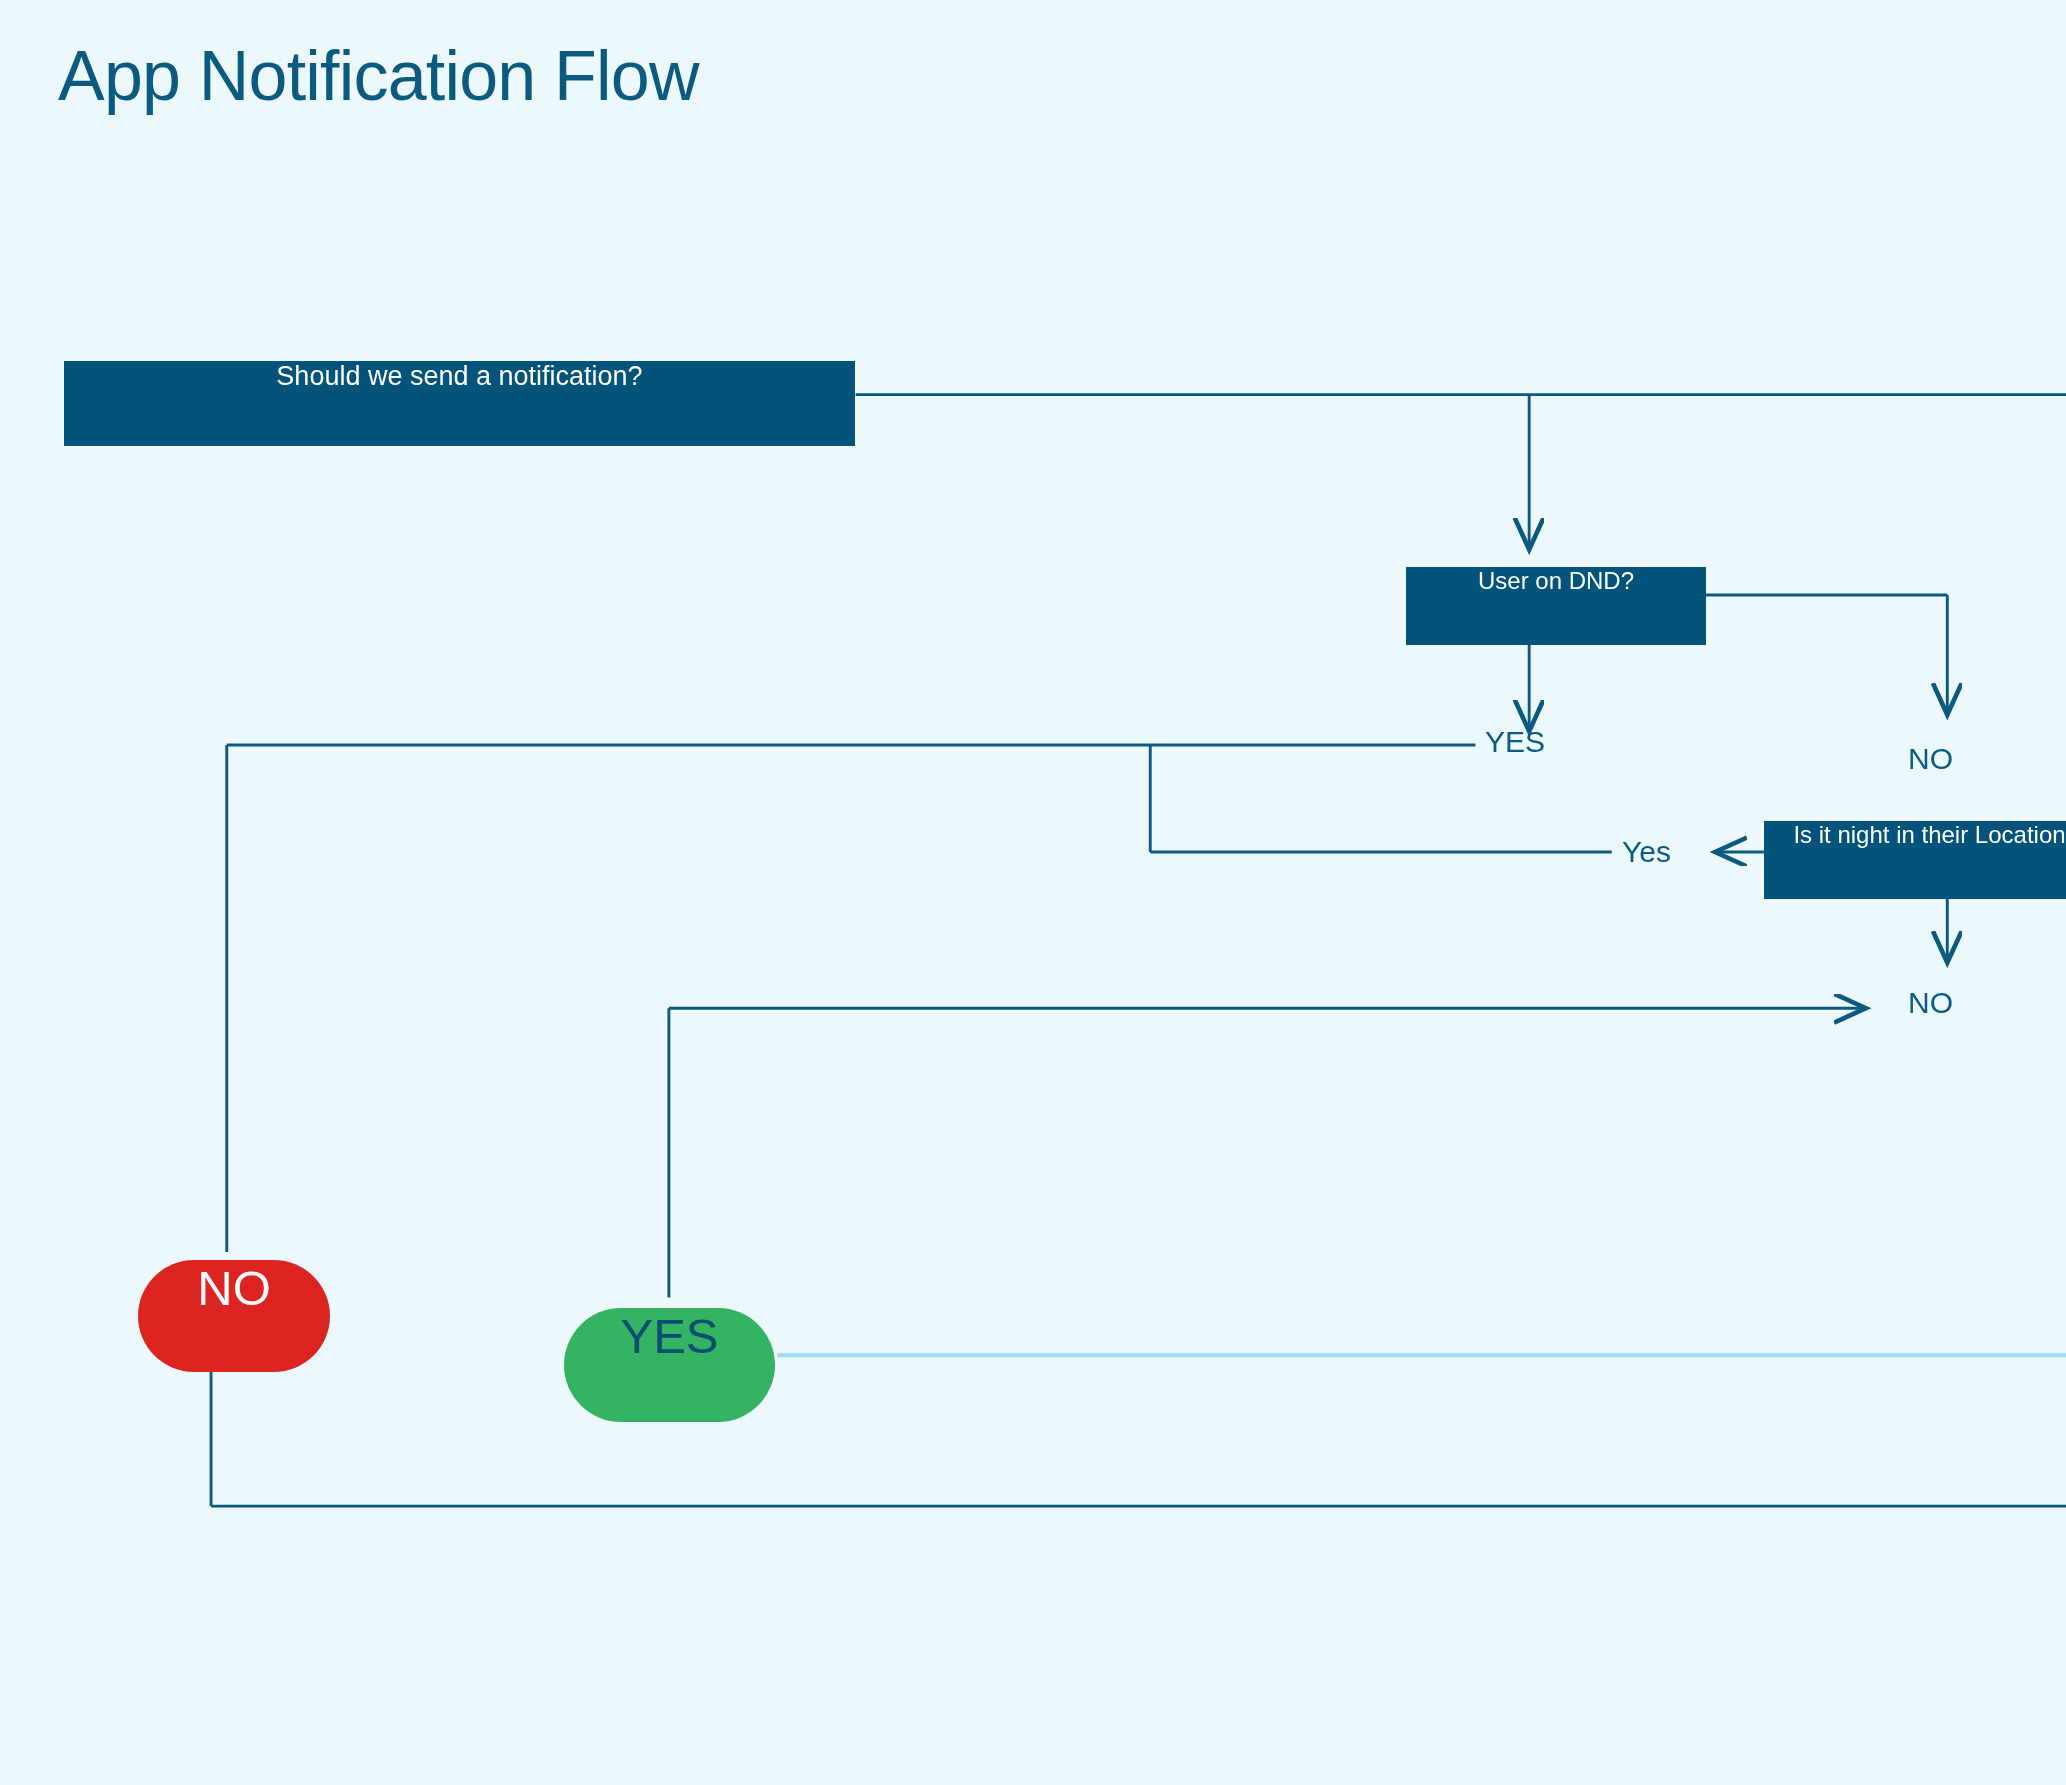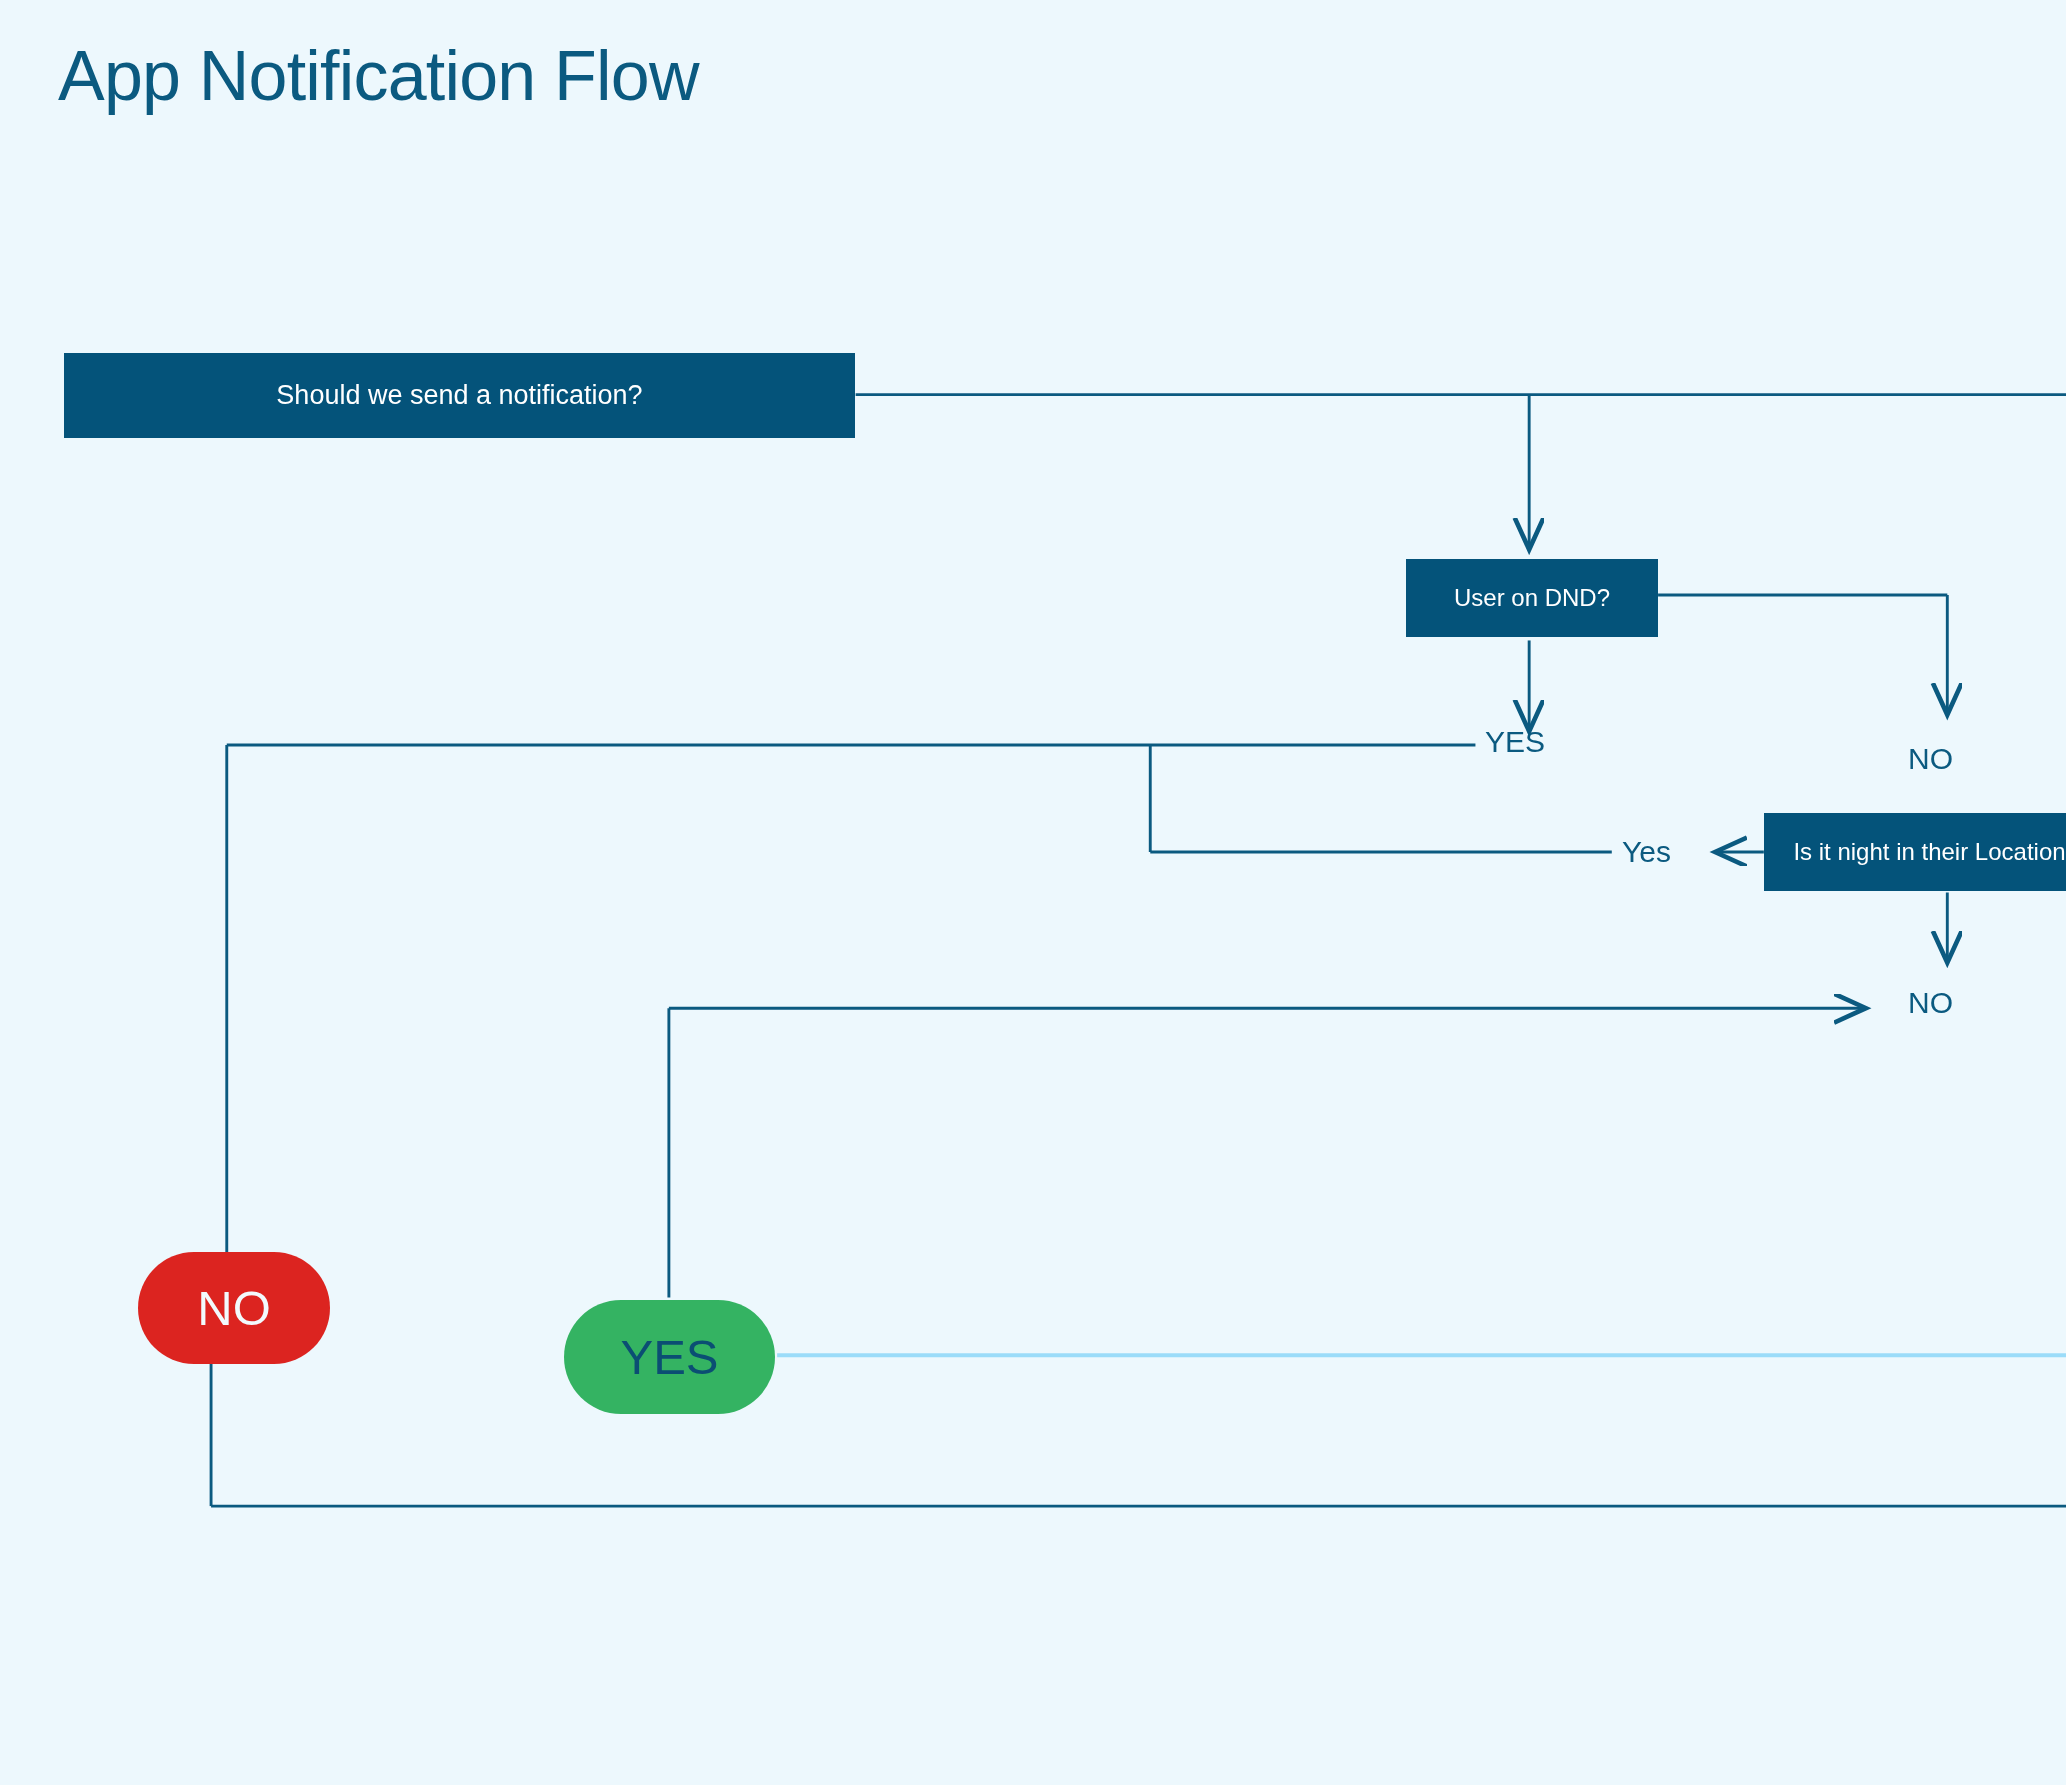--- a/index.html
+++ b/index.html
@@ -11,21 +11,21 @@
   #canvas{position:absolute;inset:0;width:3174px;height:1785px;}
   svg#wires{position:absolute;left:0;top:0;width:3174px;height:1785px;pointer-events:none;}
 
   .page-title{
     position:absolute;left:58px;top:41px;
     font-size:70px;line-height:1;
     color:#0B5A80;font-weight:400;letter-spacing:-0.8px;
     white-space:nowrap;
   }
 
-  .node{position:absolute;display:flex;align-items:center;justify-content:center;box-sizing:border-box;}
+  .node{position:absolute;display:flex;justify-content:center;box-sizing:border-box;margin-top:8px;}
   .node-text{text-align:center;white-space:nowrap;}
 
   .box-dark{background:#04537A;color:#FFFFFF;}
 
   .pill{border-radius:4132px;}
   .pill-no{background:#DC2420;color:#F2FAFD;}
   .pill-yes{background:#34B362;color:#0B4E73;}
 
   .edge-label{
     position:absolute;color:#0B5A80;white-space:nowrap;
@@ -85,21 +85,21 @@
     <g stroke="#9BDCF9" fill="none" stroke-width="10">
       <path d="M1880,3280 L6053,3280"></path>
       <path d="M6053,3280 L6053,1570" marker-end="url(#ahLight)"></path>
     </g>
   </svg>
 
   <div class="node box-dark" style="left:64px;top:353px;width:791px;height:85px;">
     <span class="node-text" style="font-size:27px;">Should we send a notification?</span>
   </div>
 
-  <div class="node box-dark" style="left:1406px;top:559px;width:252px;height:78px;">
+  <div class="node box-dark" style="left:1406px;top:559px;width:300px;height:78px;">
     <span class="node-text" style="font-size:24px;">User on DND?</span>
   </div>
 
   <div class="node box-dark" style="left:1764px;top:813px;width:331px;height:78px;">
     <span class="node-text" style="font-size:24px;">Is it night in their Location</span>
   </div>
 
   <div class="node pill pill-no" style="left:138px;top:1252px;width:192px;height:112px;">
     <span class="node-text" style="font-size:49px;">NO</span>
   </div>

